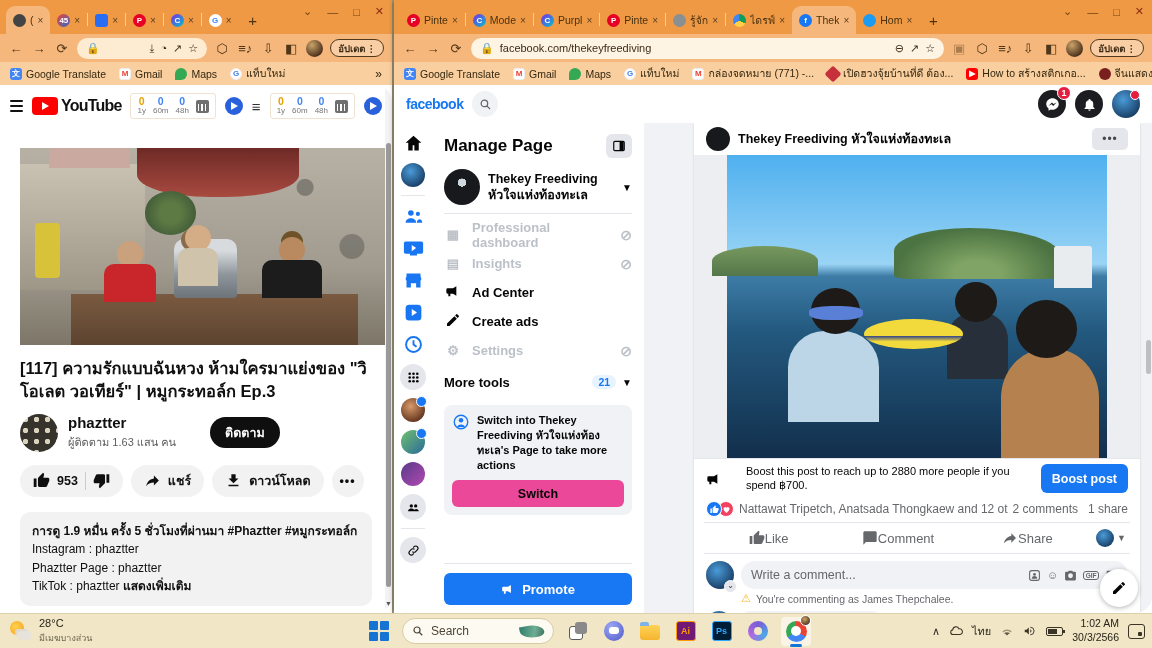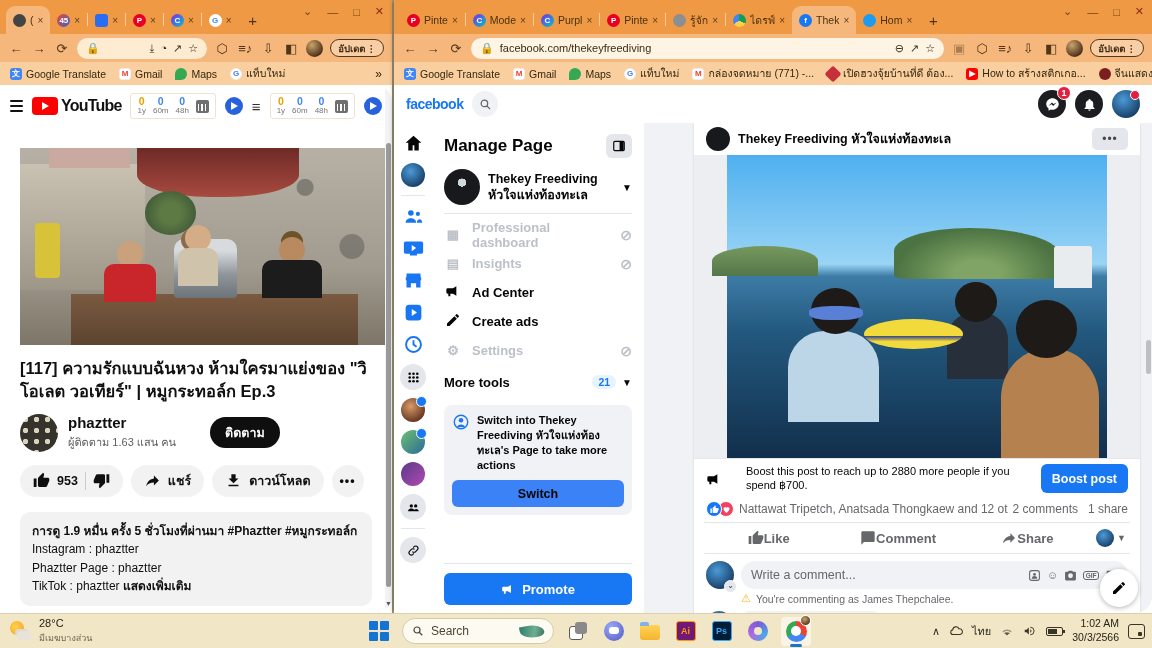--- a/index.html
+++ b/index.html
@@ -151,21 +151,21 @@
   .sb-item .ic { width:18px; text-align:center; font-size:13px; flex:none; }
   .sb-item .ic svg { width:16px; height:16px; fill:#050505; }
   .sb-item.disabled, .sb-item.disabled .ic { color:#bcc1c8; }
   .sb-item .blk { margin-left:auto; color:#bcc1c8; font-size:14px; }
   .sb-more { display:flex; align-items:center; height:34px; font-size:13px; font-weight:600; color:#050505; gap:6px; }
   .sb-badge { margin-left:auto; background:#e7f3ff; color:#1877f2; font-size:10.5px; font-weight:bold;
               border-radius:9px; padding:1px 6px; }
   .sb-switch { background:#f0f2f5; border-radius:8px; padding:8px; margin-top:6px; }
   .sw-row { display:flex; gap:7px; }
   .sw-txt { font-size:11px; font-weight:600; color:#050505; line-height:1.35; }
-  .sw-btn { margin-top:8px; height:27px; background:#3b82f6; border-radius:6px; display:flex; align-items:center;
+  .sw-btn { margin-top:8px; height:27px; background:#ec4899; border-radius:6px; display:flex; align-items:center;
             justify-content:center; font-weight:bold; font-size:12.5px; color:#050505; }
   .promote-wrap { position:absolute; left:12px; right:12px; bottom:8px; }
   .promote-div { height:1px; background:#e4e6eb; margin-bottom:9px; }
   .promote { height:32px; background:#1877f2; border-radius:6px; color:#fff; font-weight:bold; font-size:13px;
              display:flex; align-items:center; justify-content:center; gap:7px; }
   .promote svg { width:14px; height:14px; fill:#fff; }
 
   .fb-main { position:absolute; left:250px; right:0; top:0; bottom:0; }
   .post { position:absolute; left:50px; top:0; width:446px; background:#fff; box-shadow:0 1px 2px rgba(0,0,0,.15); }
   .post-head { height:32px; display:flex; align-items:center; gap:8px; padding:0 12px; }
@@ -200,21 +200,21 @@
   .reactions { display:flex; align-items:center; padding:3px 12px 5px; font-size:12px; color:#65676b; gap:5px; }
   .rx { display:flex; }
   .rx i { width:16px; height:16px; border-radius:50%; border:1.5px solid #fff; display:flex; align-items:center;
           justify-content:center; }
   .rx i svg { width:9px; height:9px; fill:#fff; }
   .rx .lk { background:#1877f2; z-index:1; } .rx .lv { background:#f3425f; margin-left:-4px; }
   .rx-txt { white-space:nowrap; overflow:hidden; flex:1; }
   .rx-counts { display:flex; gap:10px; flex:none; }
   .actrow { display:flex; border-top:1px solid #e4e6eb; border-bottom:1px solid #e4e6eb; margin:0 10px; padding:2px 0; align-items:center; }
   .act { flex:1; display:flex; align-items:center; justify-content:center; height:26px; color:#65676b;
-         font-size:13px; font-weight:700; border-radius:4px; }
+         font-size:13px; font-weight:400; border-radius:4px; }
   .act svg { width:16px; height:16px; fill:#65676b; }
   .act-me { display:flex; align-items:center; gap:3px; padding:0 4px; flex:none; }
   .act-me .mini { width:18px; height:18px; border-radius:50%; background:radial-gradient(circle at 40% 35%, #4a9bd8, #16395f 80%); }
   .commentrow { display:flex; align-items:flex-start; gap:7px; padding:7px 12px 0; }
   .c-av { width:28px; height:28px; border-radius:50%; background:radial-gradient(circle at 40% 35%, #4a9bd8, #16395f 80%); flex:none; position:relative; }
   .c-av::after { content:"⌄"; position:absolute; right:-3px; bottom:-4px; width:11px; height:11px; background:#e4e6eb;
                  border-radius:50%; font-size:8px; line-height:9px; text-align:center; color:#333; border:1px solid #fff; }
   .c-input { flex:1; height:28px; background:#f0f2f5; border-radius:14px; display:flex; align-items:center;
              padding:0 10px; font-size:12.5px; color:#65676b; gap:6px; }
   .c-input .ph { flex:1; white-space:nowrap; overflow:hidden; }

